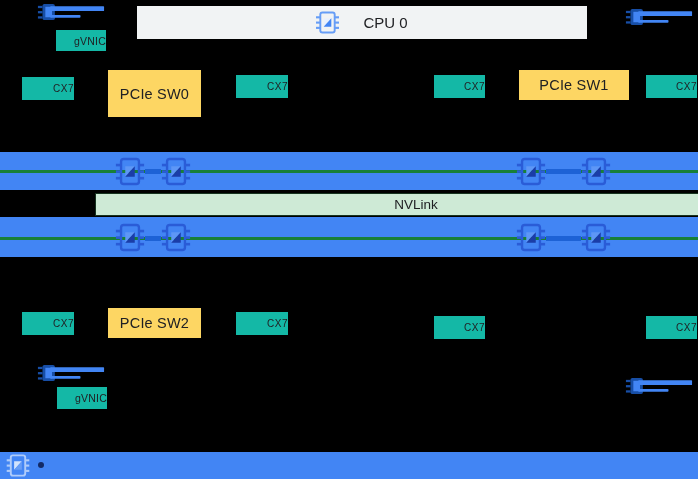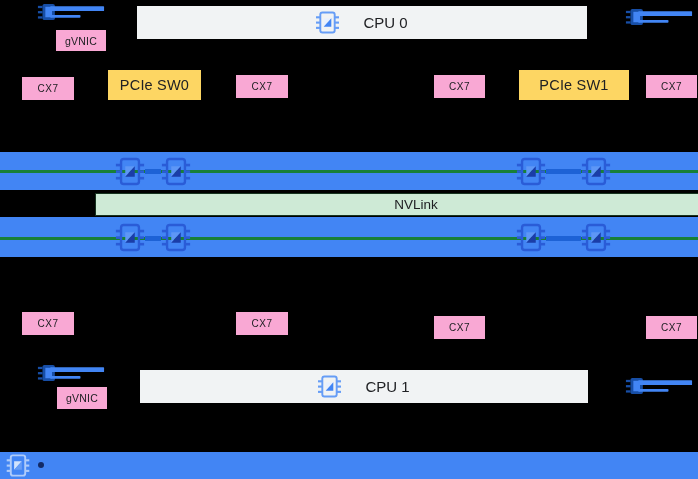--- a/index.html
+++ b/index.html
@@ -4,21 +4,21 @@
 <style>
   html,body { margin:0; padding:0; background:#000; }
   #stage {
     position:relative; width:698px; height:479px;
     background:#000000; overflow:hidden;
     font-family:"Liberation Sans", sans-serif;
     color:#202124;
   }
   .abs { position:absolute; }
   .box { display:flex; align-items:center; justify-content:center; box-sizing:border-box; }
-  .lightblue { background:#f9a8d4; color:#202124; }
+  .lightblue { background:#14b8a6; color:#202124;justify-content:flex-end; }
   .cx7   { font-size:10px; font-weight:500; letter-spacing:.5px; }
   .gvnic { font-size:10.5px; font-weight:400; letter-spacing:.2px; }
   .sw    { background:#fdd663; color:#202124; font-size:14.5px; font-weight:500; letter-spacing:.2px; }
   .cpu   { background:#f1f3f4; color:#202124; font-size:15px; font-weight:500; gap:24px; }
   .bar   { left:0; width:698px; background:#4285f4; }
   .nvlink{ background:#ceead6; border:1px solid #16331f; color:#202124; font-size:13.5px; font-weight:400; }
   .linkline { position:absolute; left:0; width:698px; height:3px; background:#188038; }
   .pairseg  { position:absolute; height:5px; background:#1d62d6; }
   .dot { position:absolute; width:6px; height:6px; border-radius:50%; background:#132a66; }
   svg { display:block; }
@@ -74,21 +74,21 @@
 
   <div class="abs" style="left:624px; top:8px; width:70px; height:19px;">
     <svg width="70" height="19" viewBox="0 0 70 20">
         <use href="#niclink"></use>
       </svg>
   </div>
 
   <div class="abs box lightblue cx7" style="left:22px;  top:77px; width:52px; height:23px;">
     <span>CX7</span>
   </div>
-  <div class="abs box sw" style="left:108px; top:70px; width:93px; height:30px;">
+  <div class="abs box sw" style="left:108px; top:70px; width:93px; height:47px;">
     <span>PCIe SW0</span>
   </div>
   <div class="abs box lightblue cx7" style="left:236px; top:75px; width:52px; height:23px;">
     <span>CX7</span>
   </div>
   <div class="abs box lightblue cx7" style="left:434px; top:75px; width:51px; height:23px;">
     <span>CX7</span>
   </div>
   <div class="abs box sw" style="left:519px; top:70px; width:110px; height:30px;">
     <span>PCIe SW1</span>
@@ -149,48 +149,43 @@
     <div class="abs" style="left:581px; top:5px; --frame:#2a5cd7; --tl:#5e97f6; --br:#1a3da8;">
       <svg width="30" height="31" viewBox="0 0 24 26">
           <use href="#chip"></use>
         </svg>
       </div>
   </div>
 
   <div class="abs box lightblue cx7" style="left:22px;  top:312px; width:52px; height:23px;">
     <span>CX7</span>
   </div>
+  <div class="abs box sw" style="left:108px; top:308px; width:93px; height:30px;">
+    <span>PCIe SW2</span>
+  </div>
   <div class="abs box lightblue cx7" style="left:236px; top:312px; width:52px; height:23px;">
     <span>CX7</span>
   </div>
   <div class="abs box lightblue cx7" style="left:434px; top:316px; width:51px; height:23px;">
     <span>CX7</span>
   </div>
   <div class="abs box lightblue cx7" style="left:646px; top:316px; width:51px; height:23px;">
     <span>CX7</span>
   </div>
 
   <div class="abs" style="left:36px; top:364px; width:70px; height:19px;">
     <svg width="70" height="19" viewBox="0 0 70 20">
         <use href="#niclink"></use>
       </svg>
   </div>
 
   <div class="abs box lightblue gvnic" style="left:57px; top:387px; width:50px; height:22px;">
     <span>gVNIC</span>
   </div>
 
-  <div class="abs box cpu" style="left:140px; top:370px; width:448px; height:33px;">
-    <span style="--frame:#669df6; --tl:#e8f0fe; --br:#4285f4;">
-      <svg width="23" height="25" viewBox="0 0 24 26">
-          <use href="#chip"></use>
-        </svg>
-    </span>
-    <span>CPU 1</span>
-  </div>
 
   <div class="abs" style="left:624px; top:377px; width:70px; height:19px;">
     <svg width="70" height="19" viewBox="0 0 70 20">
         <use href="#niclink"></use>
       </svg>
   </div>
 
   <div class="abs bar" style="top:452px; height:27px;">
     <div class="abs" style="left:6px; top:1px; --frame:#aecbfa; --tl:#d2e3fc; --br:#669df6;">
       <svg width="24" height="25" viewBox="0 0 24 26">

